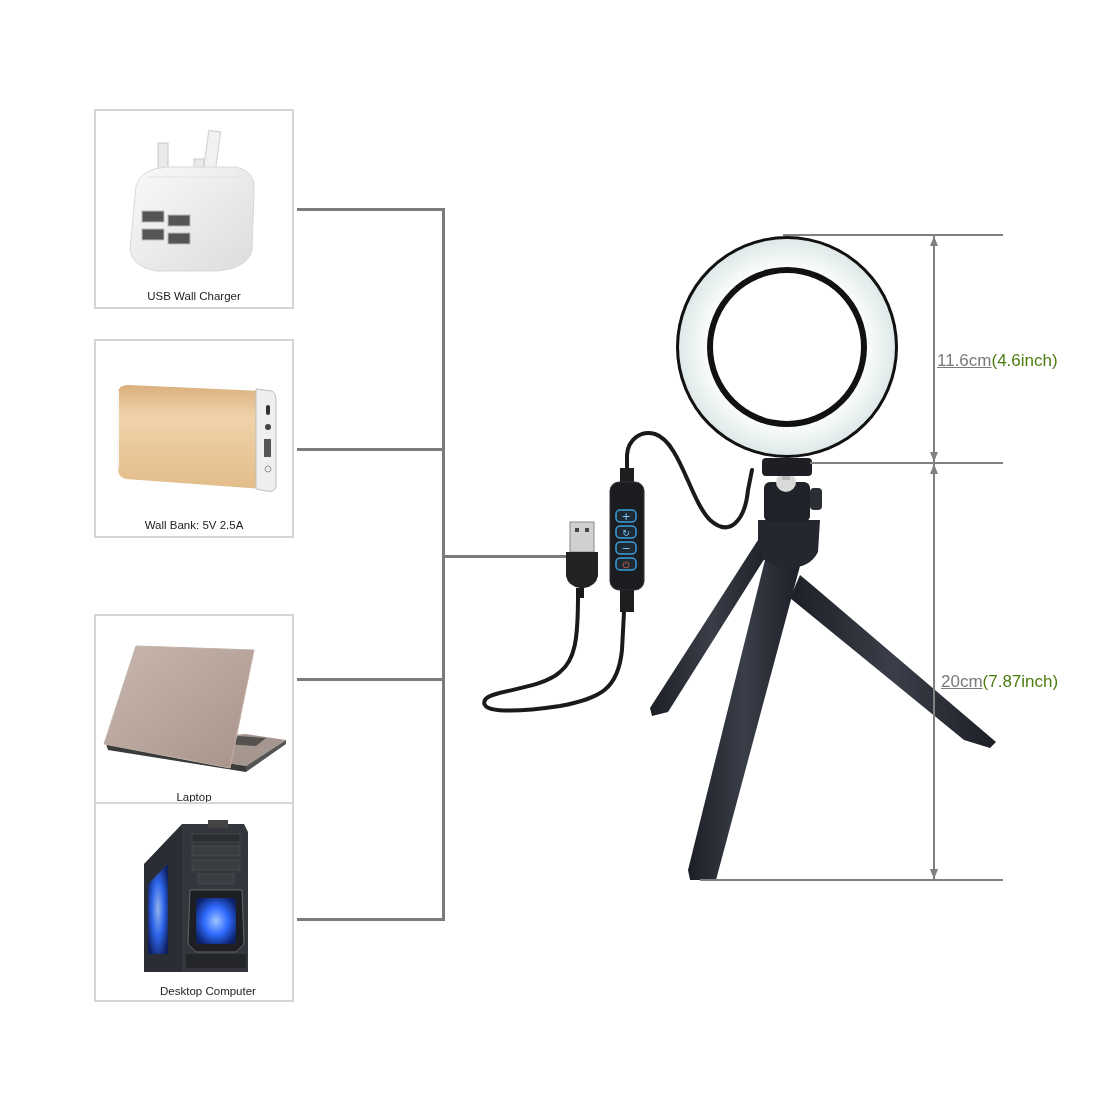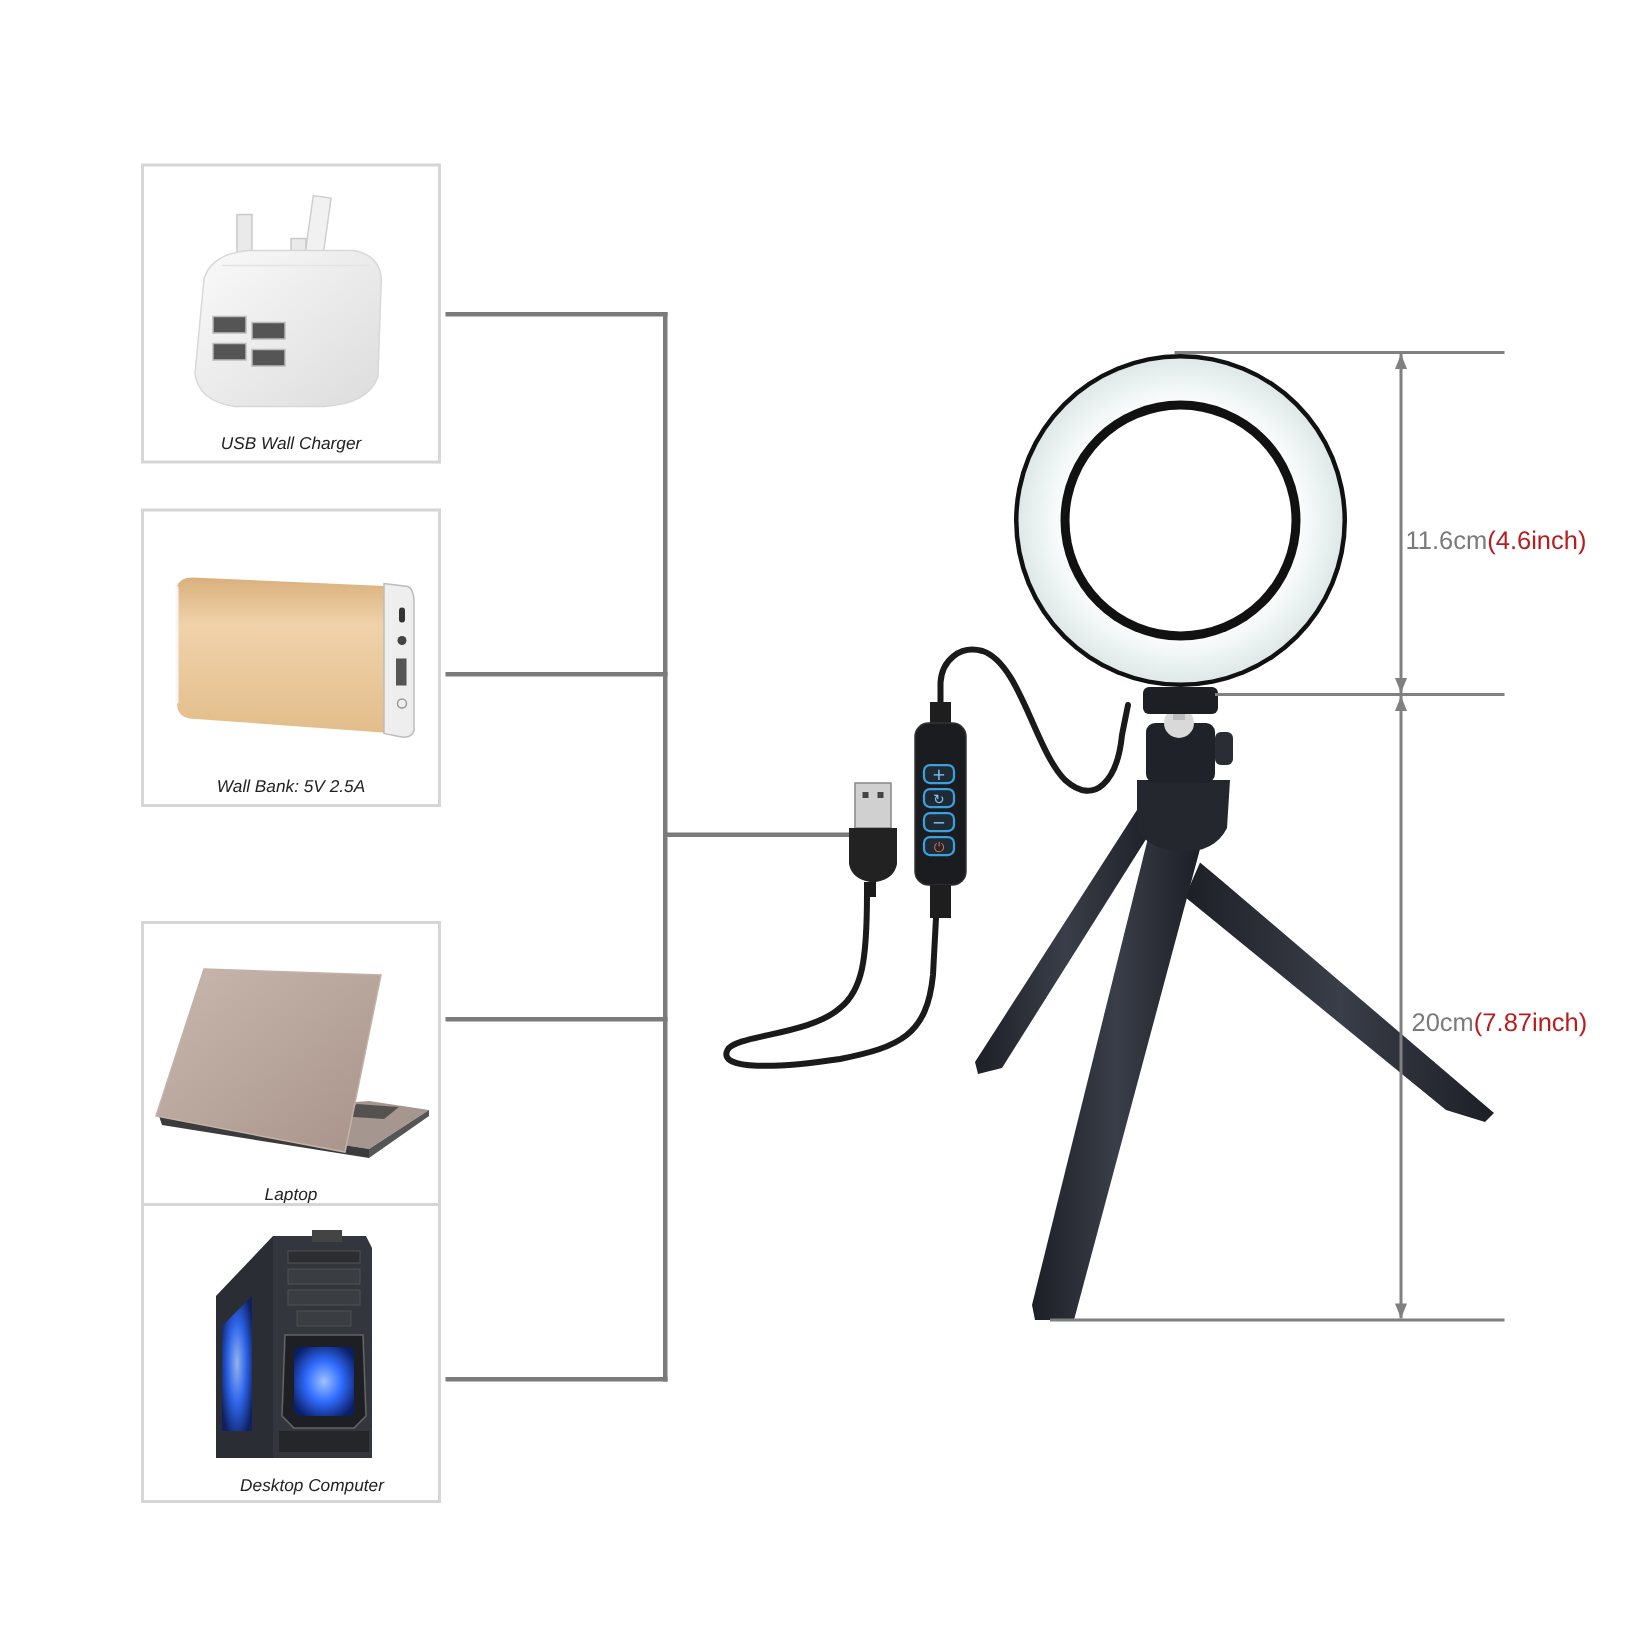--- a/index.html
+++ b/index.html
@@ -2,26 +2,26 @@
 <html><head>
 <meta charset="utf-8">
 <style>
   html, body { margin: 0; padding: 0; background: #ffffff; }
   body { width: 1100px; height: 1100px; position: relative; overflow: hidden;
          font-family: "Liberation Sans", sans-serif; }
   .card { position: absolute; left: 94px; width: 196px; background: #fff;
           border: 2px solid #d6d6d6; box-sizing: content-box; }
   .card .pic { position: absolute; left: 0; top: 0; width: 196px; height: 170px; }
   .card .cap { position: absolute; left: 0; right: 0; text-align: center;
-               font-size: 11.5px; color: #222; font-style: italic; }
+               font-size: 11.5px; color: #222; }
   .line { position: absolute; background: #7b7b7b; }
   .dim { position: absolute; background: #808080; }
   .dimlabel { position: absolute; font-size: 17px; white-space: nowrap; }
-  .dimlabel .cm { color: #7a7a7a; }
-  .dimlabel .inch { color: #b91c1c; margin-top: 41px; }
+  .dimlabel .cm { color: #7a7a7a; text-decoration: underline; }
+  .dimlabel .inch { color: #4d7c0f; margin-top: 41px; }
   svg { display: block; }
 </style>
 </head>
 <body>
 
 <div class="line" style="left:297px;top:208px;width:148px;height:3px;"></div>
 <div class="line" style="left:297px;top:448px;width:148px;height:3px;"></div>
 <div class="line" style="left:297px;top:678px;width:148px;height:3px;"></div>
 <div class="line" style="left:297px;top:918px;width:148px;height:3px;"></div>
 <div class="line" style="left:442px;top:208px;width:3px;height:713px;"></div>

